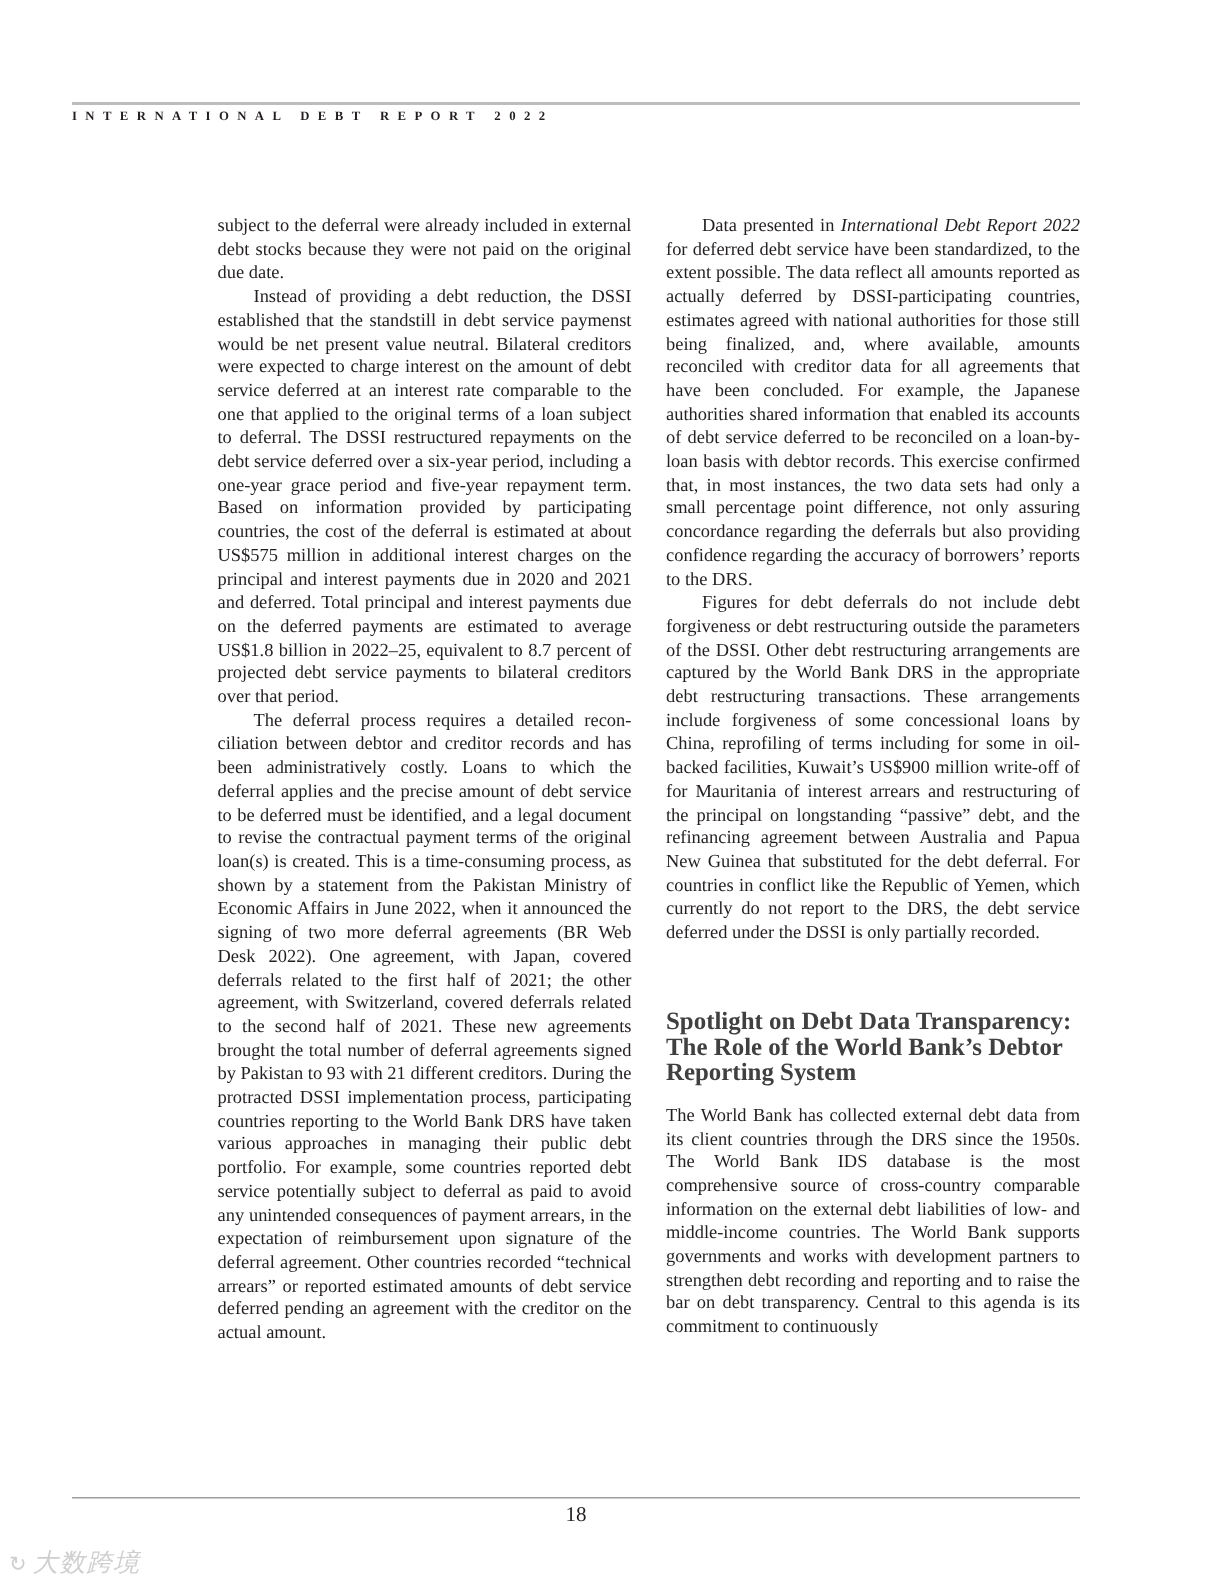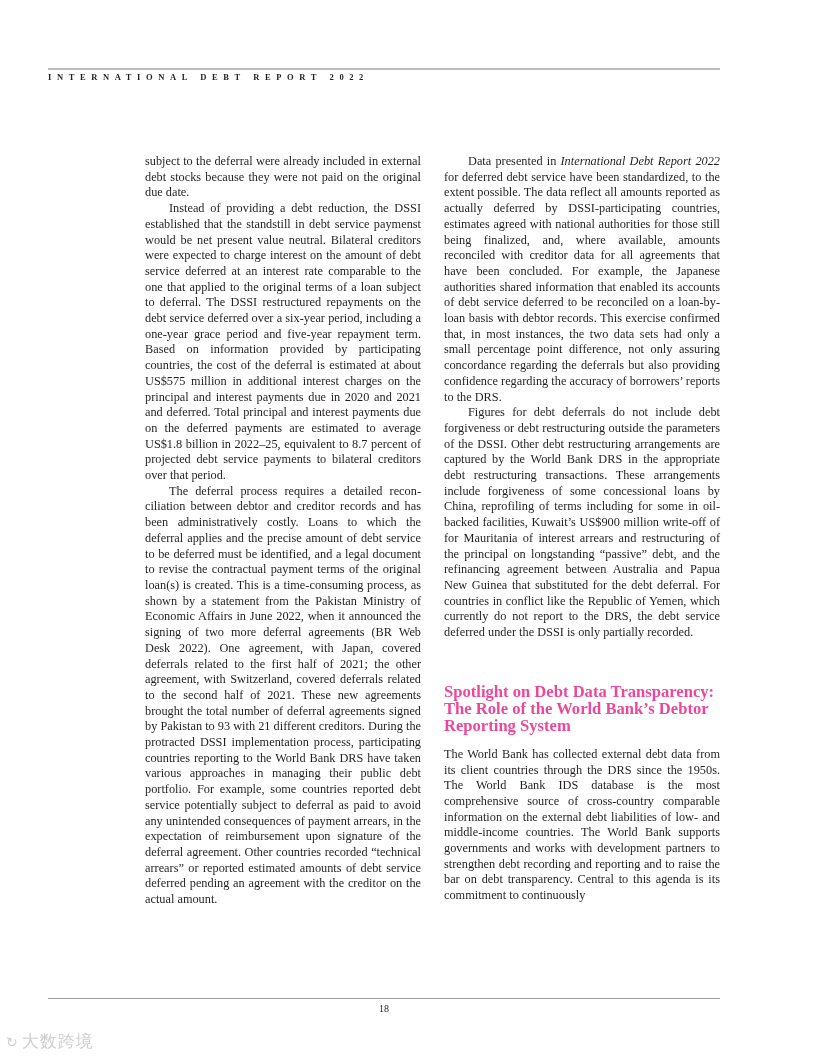--- a/index.html
+++ b/index.html
@@ -1,34 +1,34 @@
 <!DOCTYPE html>
 <html><head>
 <meta charset="utf-8">
 <style>
   html, body { margin: 0; padding: 0; background: #ffffff; }
   body { width: 816px; height: 1056px; position: relative; overflow: hidden;
          font-family: "Liberation Serif", "DejaVu Serif", serif; color: #231f20; }
   .header-rule { position: absolute; left: 48px; top: 68px; width: 672px; height: 2px; background: #bdbdbd; }
   .running-head { position: absolute; left: 48px; top: 72px; font-size: 8.5px; font-weight: bold;
                   letter-spacing: 5.6px; color: #231f20; font-family: "Liberation Serif", serif; }
-  .col { position: absolute; top: 154px; width: 276px; font-size: 12.3px; line-height: 15.7px;
+  .col { position: absolute; top: 143px; width: 276px; font-size: 12.3px; line-height: 15.7px;
          text-align: justify; hyphens: manual; }
   .col-left { left: 145px; }
   .col-right { left: 444px; }
   .col p { margin: 0; }
   .col p.indent { text-indent: 24px; }
   .col p.noindent { text-indent: 0; }
-  .spot-heading { margin: 42px 0 0 0; font-weight: bold; color: #ec4899; font-size: 16.6px;
+  .spot-heading { margin: 42px 0 0 0; font-weight: bold; color: #404040; font-size: 16.6px;
                   line-height: 17px; text-align: left; }
   .spot-intro { margin-top: 13px !important; }
   .footer-rule { position: absolute; left: 48px; top: 998px; width: 672px; height: 1px; background: #9e9e9e; }
-  .page-number { position: absolute; left: 0; width: 768px; top: 1003px; text-align: center; font-size: 10px; }
+  .page-number { position: absolute; left: 0; width: 768px; top: 1003px; text-align: center; font-size: 14px; }
   .watermark { position: absolute; left: 6px; top: 1030px; font-size: 17px; color: #cfcfcf;
-               font-family: "DejaVu Sans", sans-serif; letter-spacing: 1px; }
+               font-family: "DejaVu Sans", sans-serif; letter-spacing: 1px; font-style: italic; }
   .watermark .logo { display: inline-block; font-size: 14px; margin-right: 3px; }
 </style>
 </head>
 <body>
 
 <div class="header-rule"></div>
 <div class="running-head">INTERNATIONAL DEBT REPORT 2022</div>
 
 <div class="col col-left">
   <p class="noindent">subject to the deferral were already included in external debt stocks because they were not paid on the original due date.</p>

